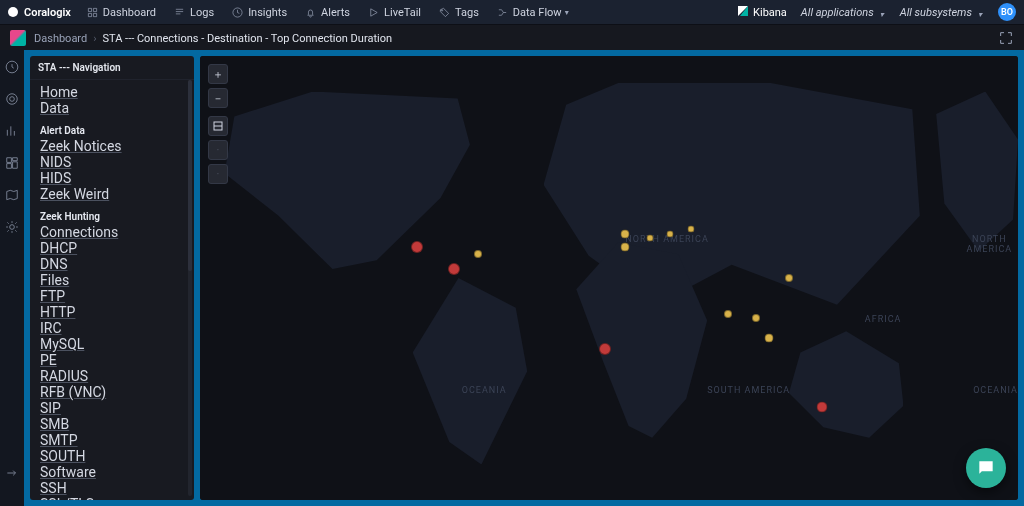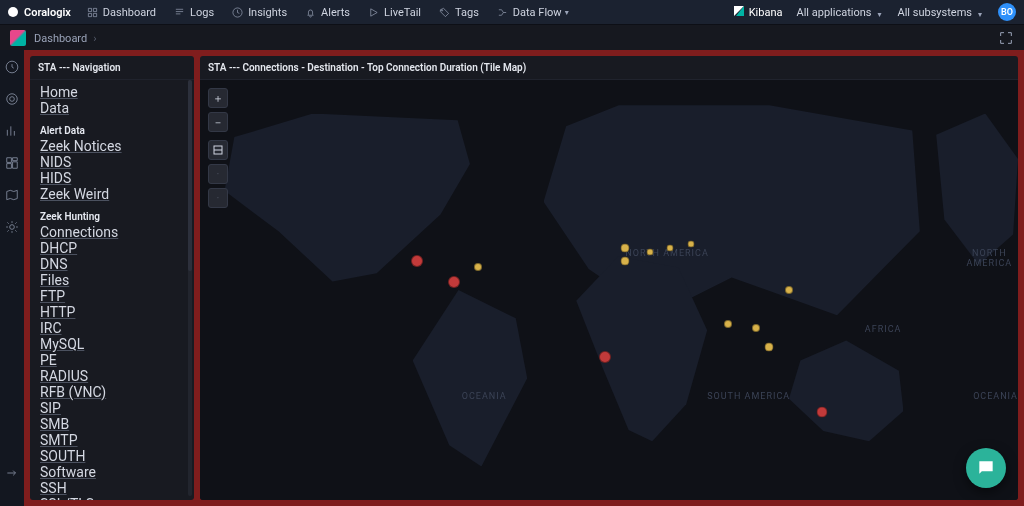--- a/index.html
+++ b/index.html
@@ -9,40 +9,40 @@
   .topnav{display:flex;align-items:center;height:24px;padding:0 8px;
     background:#1b2230;border-bottom:1px solid #0d0f16;}
   .brand{display:flex;align-items:center;color:#fff;font-weight:600;margin-right:16px;}
   .brand-dot{width:10px;height:10px;border-radius:50%;background:#fff;margin-right:6px;}
   .nav-item{display:flex;align-items:center;margin-right:18px;color:#cfd4e0;cursor:pointer;}
   .nav-item .nicon{width:11px;height:11px;margin-right:5px;fill:none;stroke:#9aa3b8;stroke-width:1.5;}
   .nav-item .tail{margin-left:3px;font-size:8px;color:#9aa3b8;}
   .nav-spacer{flex:1;}
   .kib{display:flex;align-items:flex-start;margin-right:14px;color:#fff;}
   .kib-logo{width:10px;height:10px;margin-right:5px;}
-  .drop{display:flex;align-items:flex-end;margin-right:16px;color:#cfd4e0;cursor:pointer;}
+  .drop{display:flex;align-items:flex-end;margin-right:16px;color:#cfd4e0;cursor:pointer;font-style:italic;}
   .drop .tri{margin-left:6px;font-size:8px;color:#9aa3b8;}
   .avatar{width:18px;height:18px;border-radius:50%;background:#2e90fa;color:#fff;
     display:flex;align-items:center;justify-content:center;font-size:9px;font-weight:600;}
   
   .crumbrow{display:flex;align-items:center;height:26px;padding:0 10px;
     background:#16181f;border-bottom:1px solid #0d0f16;}
   .app-icon{width:16px;height:16px;margin-right:8px;background:linear-gradient(135deg,#e8478b 45%,#00b3a4 55%);border-radius:2px;}
   .crumb{display:flex;align-items:center;color:#e1e5ee;}
   .crumb .sep{margin:0 6px;color:#555b6a;}
   .crumb .first{color:#9aa3b8;}
   .crumb-spacer{flex:1;}
   .gear-btn{width:16px;height:16px;stroke:#9aa3b8;fill:none;stroke-width:1.5;cursor:pointer;}
   
   .rail{position:absolute;left:0;top:50px;bottom:0;width:24px;background:#131720;
     display:flex;flex-direction:column;align-items:center;padding-top:10px;}
   .rail .ritem{width:14px;height:14px;margin-bottom:18px;stroke:#7b8396;fill:none;stroke-width:1.6;cursor:pointer;}
   .rail-bottom{flex:1;display:flex;flex-direction:column;justify-content:flex-end;padding-bottom:8px;}
   
-  .panels{position:absolute;left:24px;right:0;top:50px;bottom:0;background:#7f1d1d;
+  .panels{position:absolute;left:24px;right:0;top:50px;bottom:0;background:#0369a1;
     display:flex;padding:6px;box-sizing:border-box;font-size:10px;}
   .panel{background:#181a21;border-radius:3px;display:flex;flex-direction:column;overflow:hidden;}
   .panel-title{padding:6px 8px;color:#e4e7ee;border-bottom:1px solid #20232d;font-weight:600;}
   .nav-panel{width:164px;margin-right:6px;}
   .nav-body{flex:1;overflow-y:hidden;padding:6px 10px;}
   .nav-body .link{display:block;color:#d4d8e2;text-decoration:underline;
     text-decoration-color:#4b515f;margin-bottom:3px;cursor:pointer;font-size:14px;line-height:13px;}
   .nav-body .section{color:#e6e9f1;font-weight:600;margin:10px 0 4px;font-size:10px;}
   .nav-body .section.first{margin-top:2px;}
   .scrollbar{width:4px;background:#2a2d38;position:absolute;right:2px;top:24px;bottom:4px;border-radius:2px;opacity:.6;}
@@ -137,20 +137,21 @@
     <div class="avatar">
     <span>BO</span>
   </div>
 </div>
 
 <div class="crumbrow">
   <div class="app-icon"></div>
   <div class="crumb">
     <span class="first">Dashboard</span>
     <span class="sep">›</span>
+    <span>STA --- Connections - Destination - Top Connection Duration</span>
   </div>
   <div class="crumb-spacer"></div>
   <svg class="gear-btn" viewBox="0 0 24 24">
     <path d="M4 4h5M4 4v5M20 4h-5M20 4v5M4 20h5M4 20v-5M20 20h-5M20 20v-5"></path>
   </svg>
 </div>
 
 <div class="rail">
   <div id="rail-items" style="display: contents;"></div>
   <svg class="ritem" viewBox="0 0 24 24">
@@ -210,21 +211,20 @@
         <a class="link">Software</a>
         <a class="link">SSH</a>
         <a class="link">SSL/TLS</a>
       </div>
     <div class="scrollbar">
       <div class="thumb"></div>
     </div>
   </div>
 
   <div class="panel map-panel">
-    <div class="panel-title">STA --- Connections - Destination - Top Connection Duration (Tile Map)</div>
     <div class="map-area" id="map-area">
 
       <div class="continent" style="left:3%;top:8%;width:30%;height:40%;clip-path:polygon(36% 0,95% 4%,100% 30%,88% 60%,62% 95%,44% 100%,22% 70%,0 46%,4% 14%);"></div>
       <div class="continent" style="left:26%;top:50%;width:14%;height:42%;clip-path:polygon(40% 0,90% 16%,100% 50%,60% 100%,32% 88%,0 40%);"></div>
       <div class="continent" style="left:42%;top:6%;width:46%;height:50%;clip-path:polygon(6% 10%,20% 0,60% 0,98% 12%,100% 60%,78% 100%,50% 82%,30% 100%,12% 78%,0 46%);"></div>
       <div class="continent" style="left:46%;top:42%;width:16%;height:44%;clip-path:polygon(32% 0,78% 6%,100% 40%,84% 80%,58% 100%,40% 94%,20% 60%,0 24%);"></div>
       <div class="continent" style="left:72%;top:62%;width:14%;height:24%;clip-path:polygon(10% 20%,50% 0,96% 30%,100% 70%,70% 100%,30% 90%,0 58%);"></div>
       <div class="continent" style="left:90%;top:8%;width:10%;height:36%;clip-path:polygon(0 14%,60% 0,100% 30%,94% 80%,52% 100%,10% 70%);"></div>
 
       <span class="ocean-label" style="left:52%;top:40%;">NORTH AMERICA</span>

